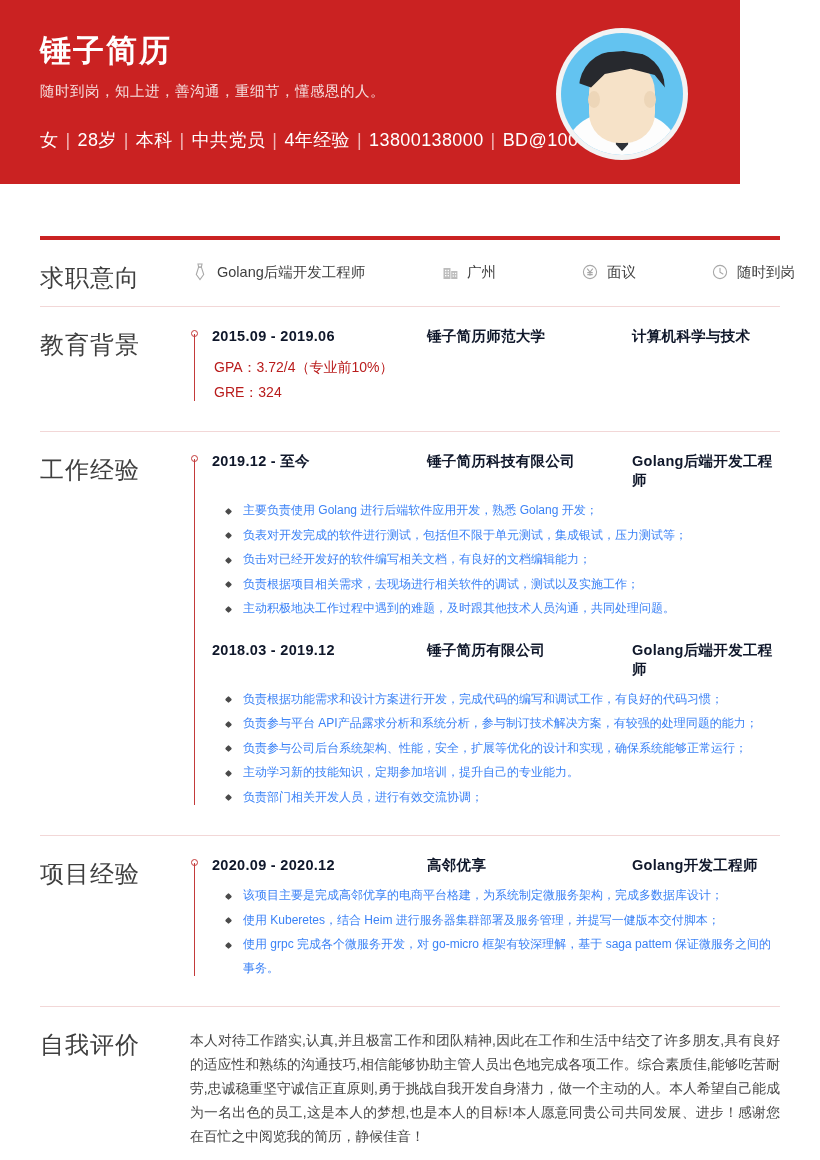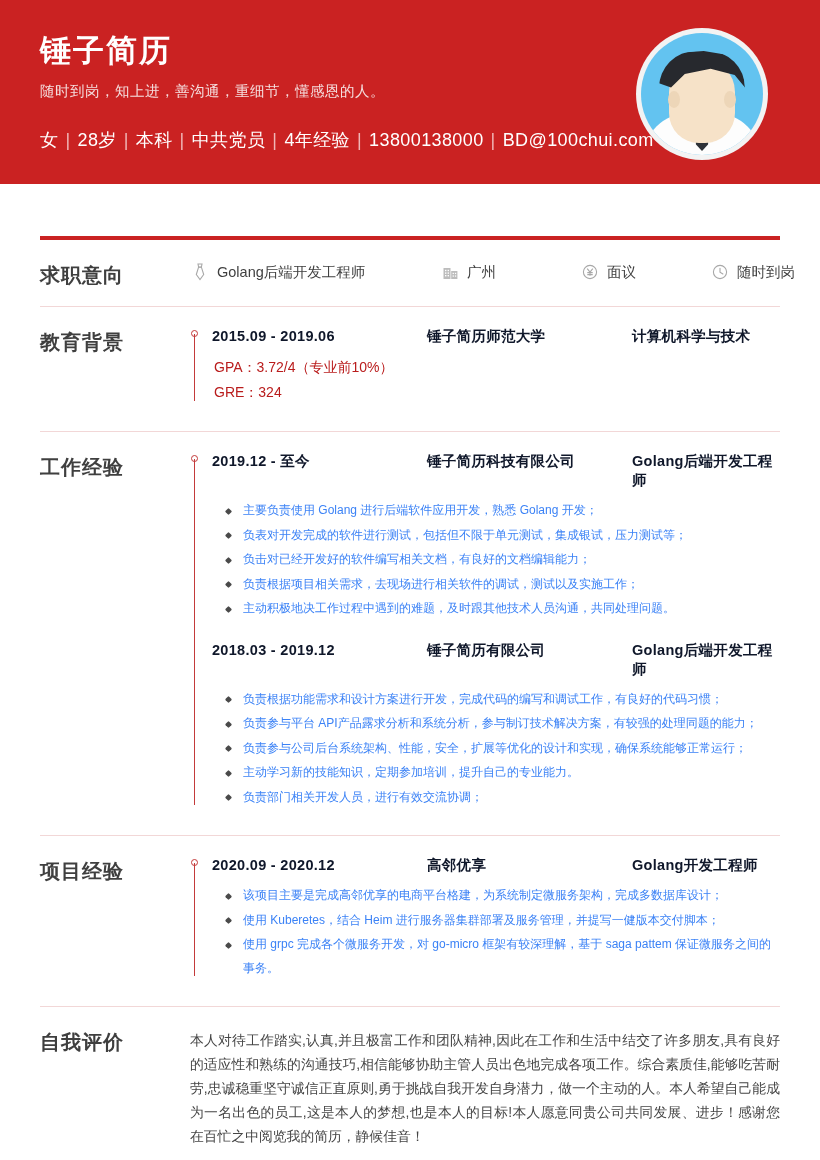--- a/index.html
+++ b/index.html
@@ -16,21 +16,21 @@
   .page {
     position: relative;
     width: 820px;
     height: 1160px;
     background: #ffffff;
   }
 
   
   .header {
     position: relative;
-    width: 820px;
+    width: 740px;
     height: 198px;
     background: #ca2222;
     overflow: hidden;
   }
   .header-inner {
     position: absolute;
     left: 40px;
     top: 30px;
     width: 560px;
   }
@@ -199,22 +199,22 @@
     position: relative;
     display: flex;
     width: 740px;
     border-bottom: 1px solid #f2d7d7;
   }
   .section:last-child { border-bottom: none; }
 
   .sec-label {
     width: 150px;
     flex: 0 0 150px;
-    font-size: 20px;
-    font-weight: bold;
+    font-size: 24px;
+    font-weight: normal;
     color: #3f3f3f;
     letter-spacing: 1px;
     padding-top: 22px;
   }
   .sec-body {
     flex: 1 1 auto;
     position: relative;
     padding-top: 20px;
     padding-bottom: 22px;
   }

